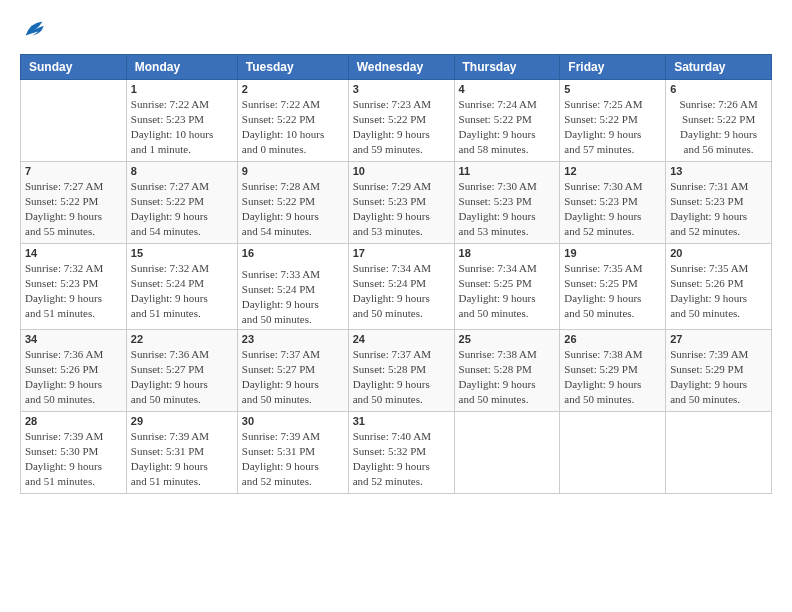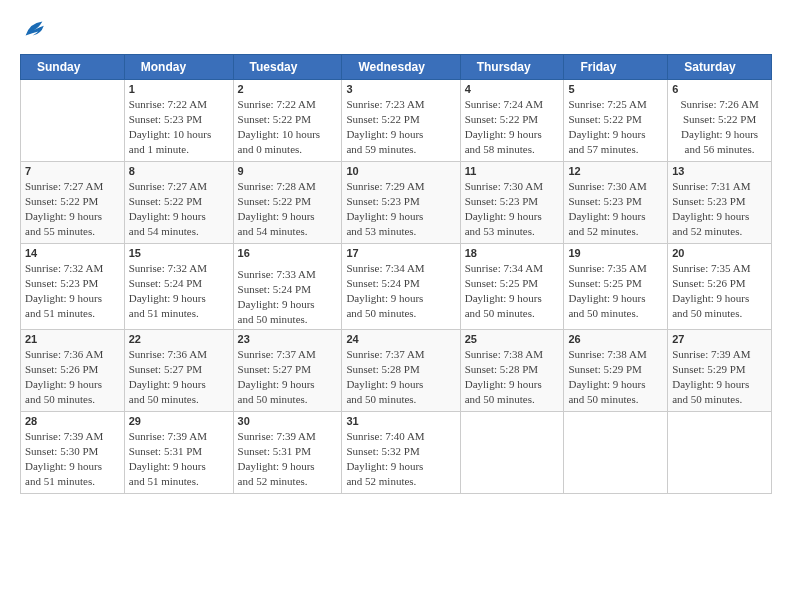--- a/index.html
+++ b/index.html
@@ -50,21 +50,21 @@
       color: #555;
     }
     table {
       width: 100%;
       border-collapse: collapse;
       font-size: 10.5px;
     }
     thead tr th {
       background-color: #3a6fba;
       color: #fff;
-      padding: 5px 16px;
+      padding: 5px 8px;
       text-align: left;
       font-size: 12px;
       font-weight: bold;
       border: 1px solid #2a5fa0;
     }
     tbody tr td {
       border: 1px solid #ccc;
       padding: 3px 4px;
       vertical-align: top;
       min-height: 70px;
@@ -266,21 +266,21 @@
           <td>
             <span class="day-number">20</span>
             <div class="day-info" style="white-space: pre-line;">Sunrise: 7:35 AM
 Sunset: 5:26 PM
 Daylight: 9 hours
 and 50 minutes.</div>
           </td>
         </tr>
         <tr>
           <td>
-            <span class="day-number">21</span>
+            <span class="day-number">34</span>
             <div class="day-info" style="white-space: pre-line;">Sunrise: 7:36 AM
 Sunset: 5:26 PM
 Daylight: 9 hours
 and 50 minutes.</div>
           </td>
           <td>
             <span class="day-number">22</span>
             <div class="day-info" style="white-space: pre-line;">Sunrise: 7:36 AM
 Sunset: 5:27 PM
 Daylight: 9 hours

